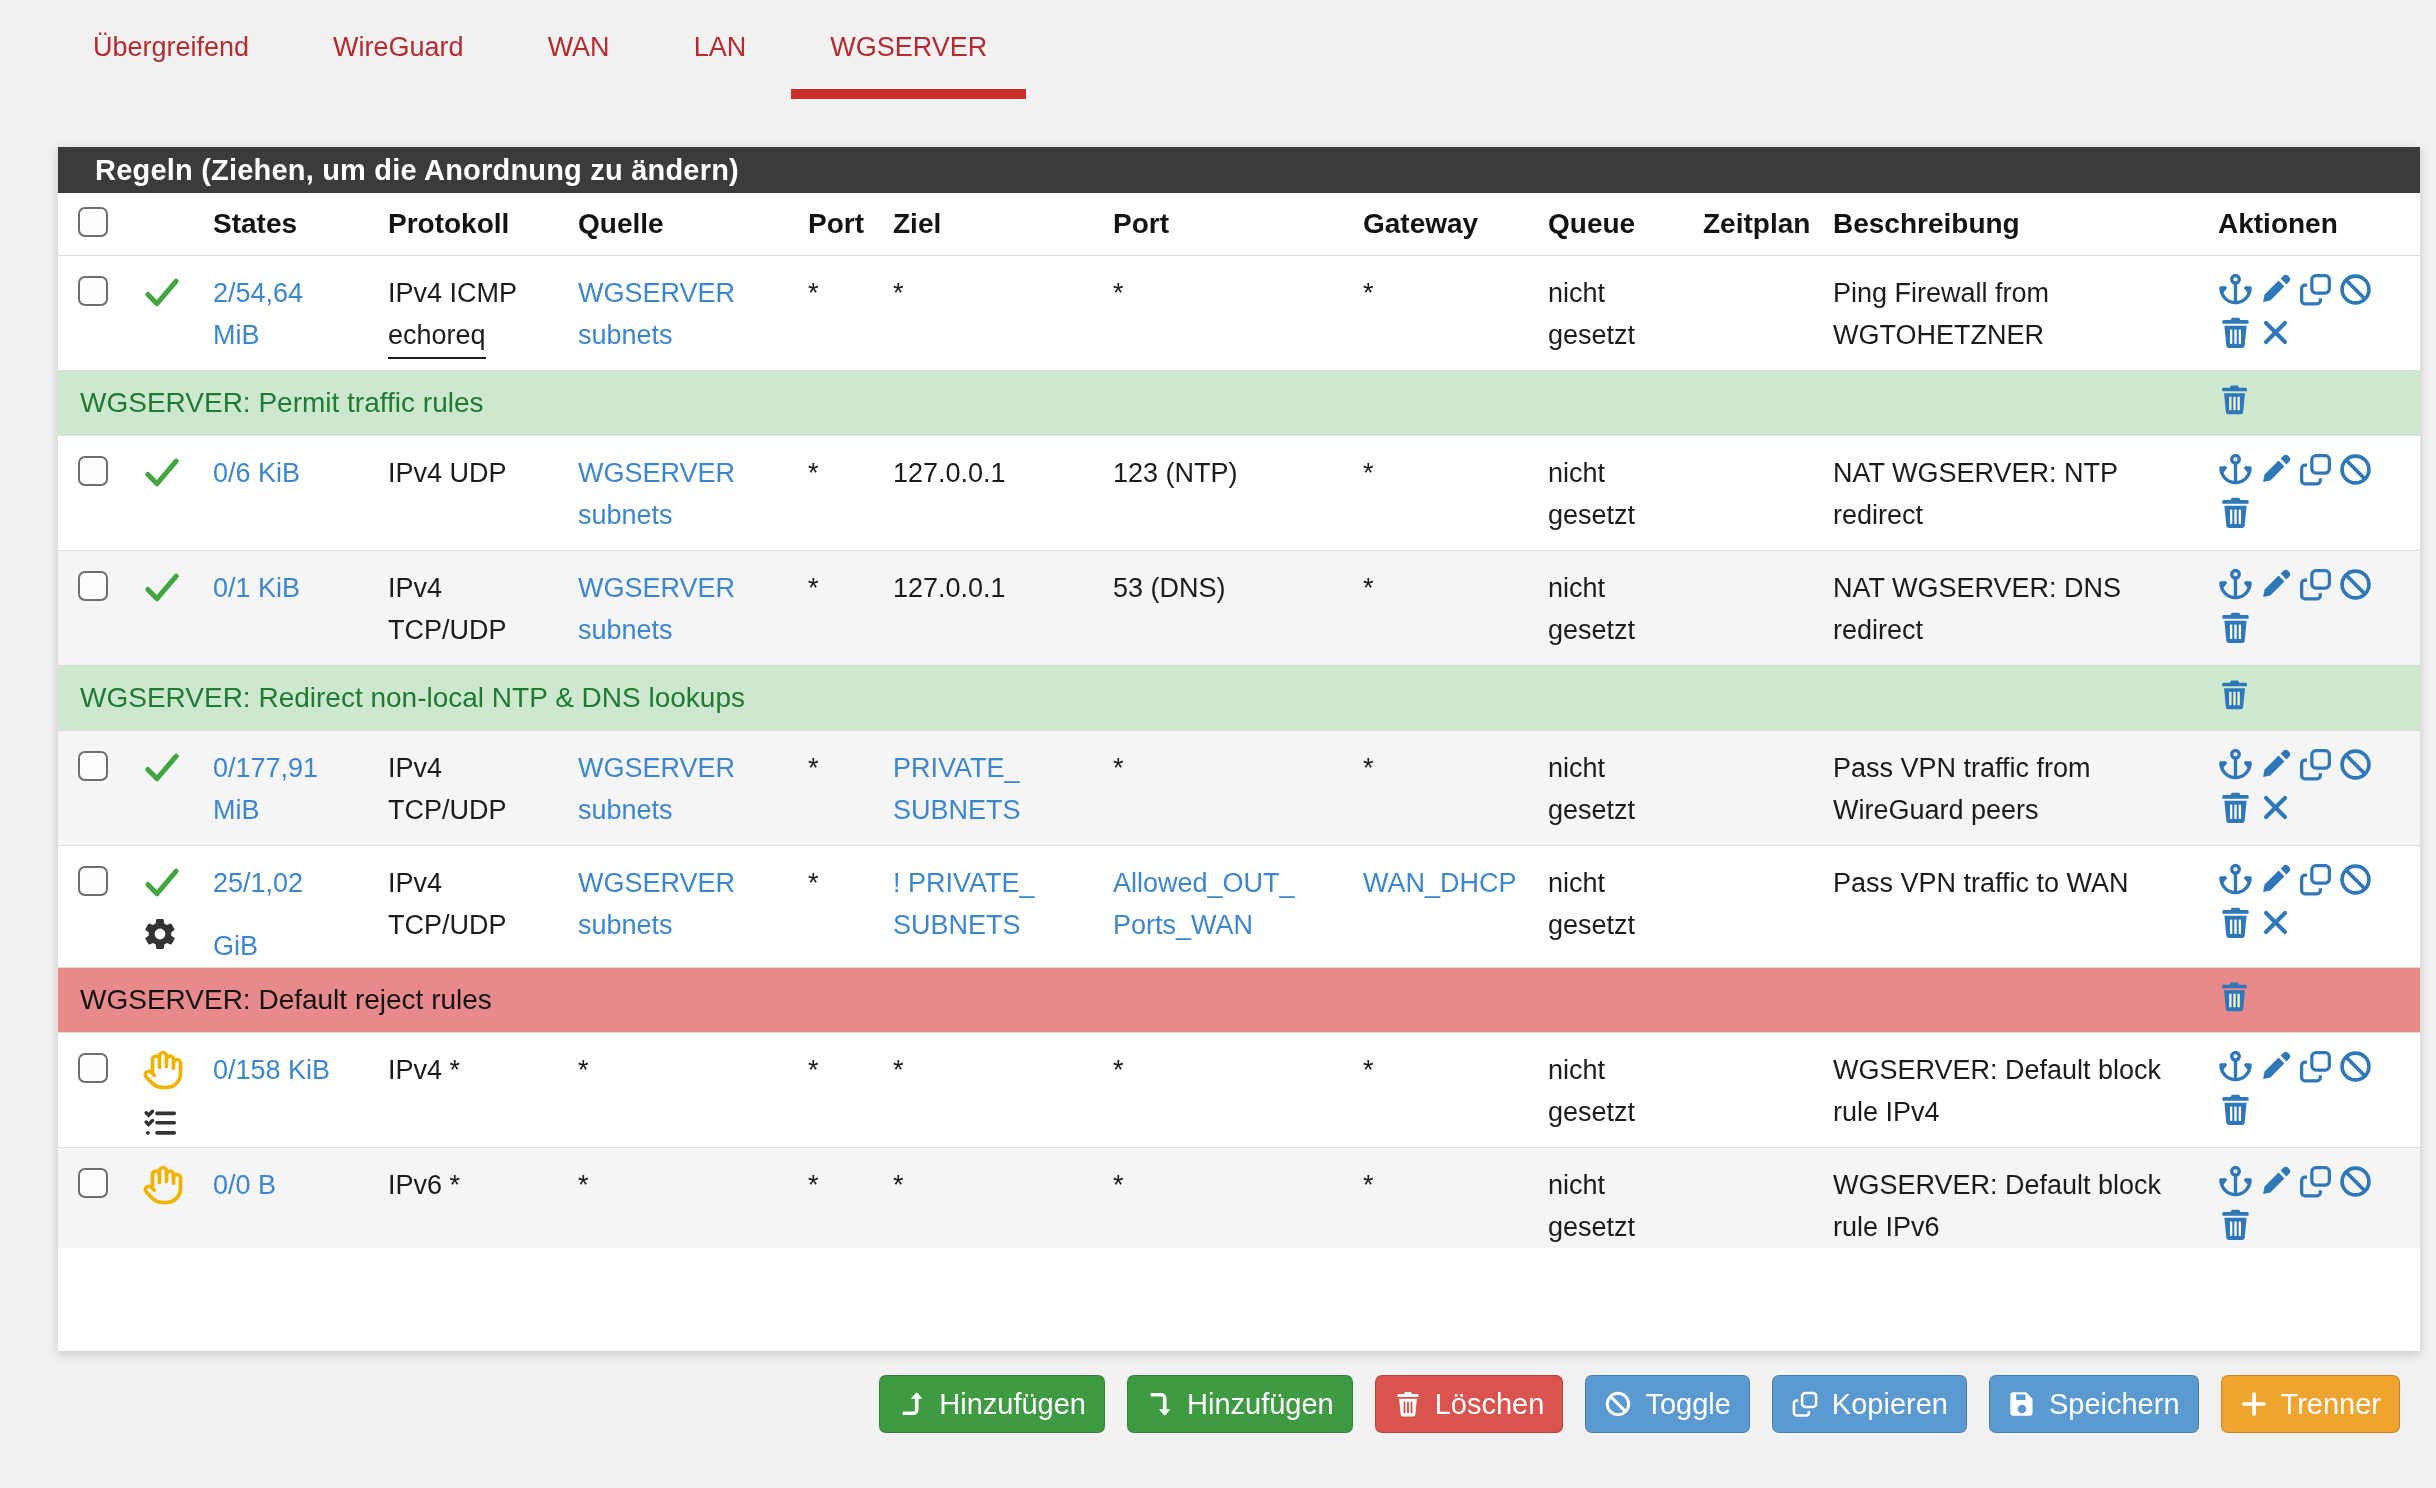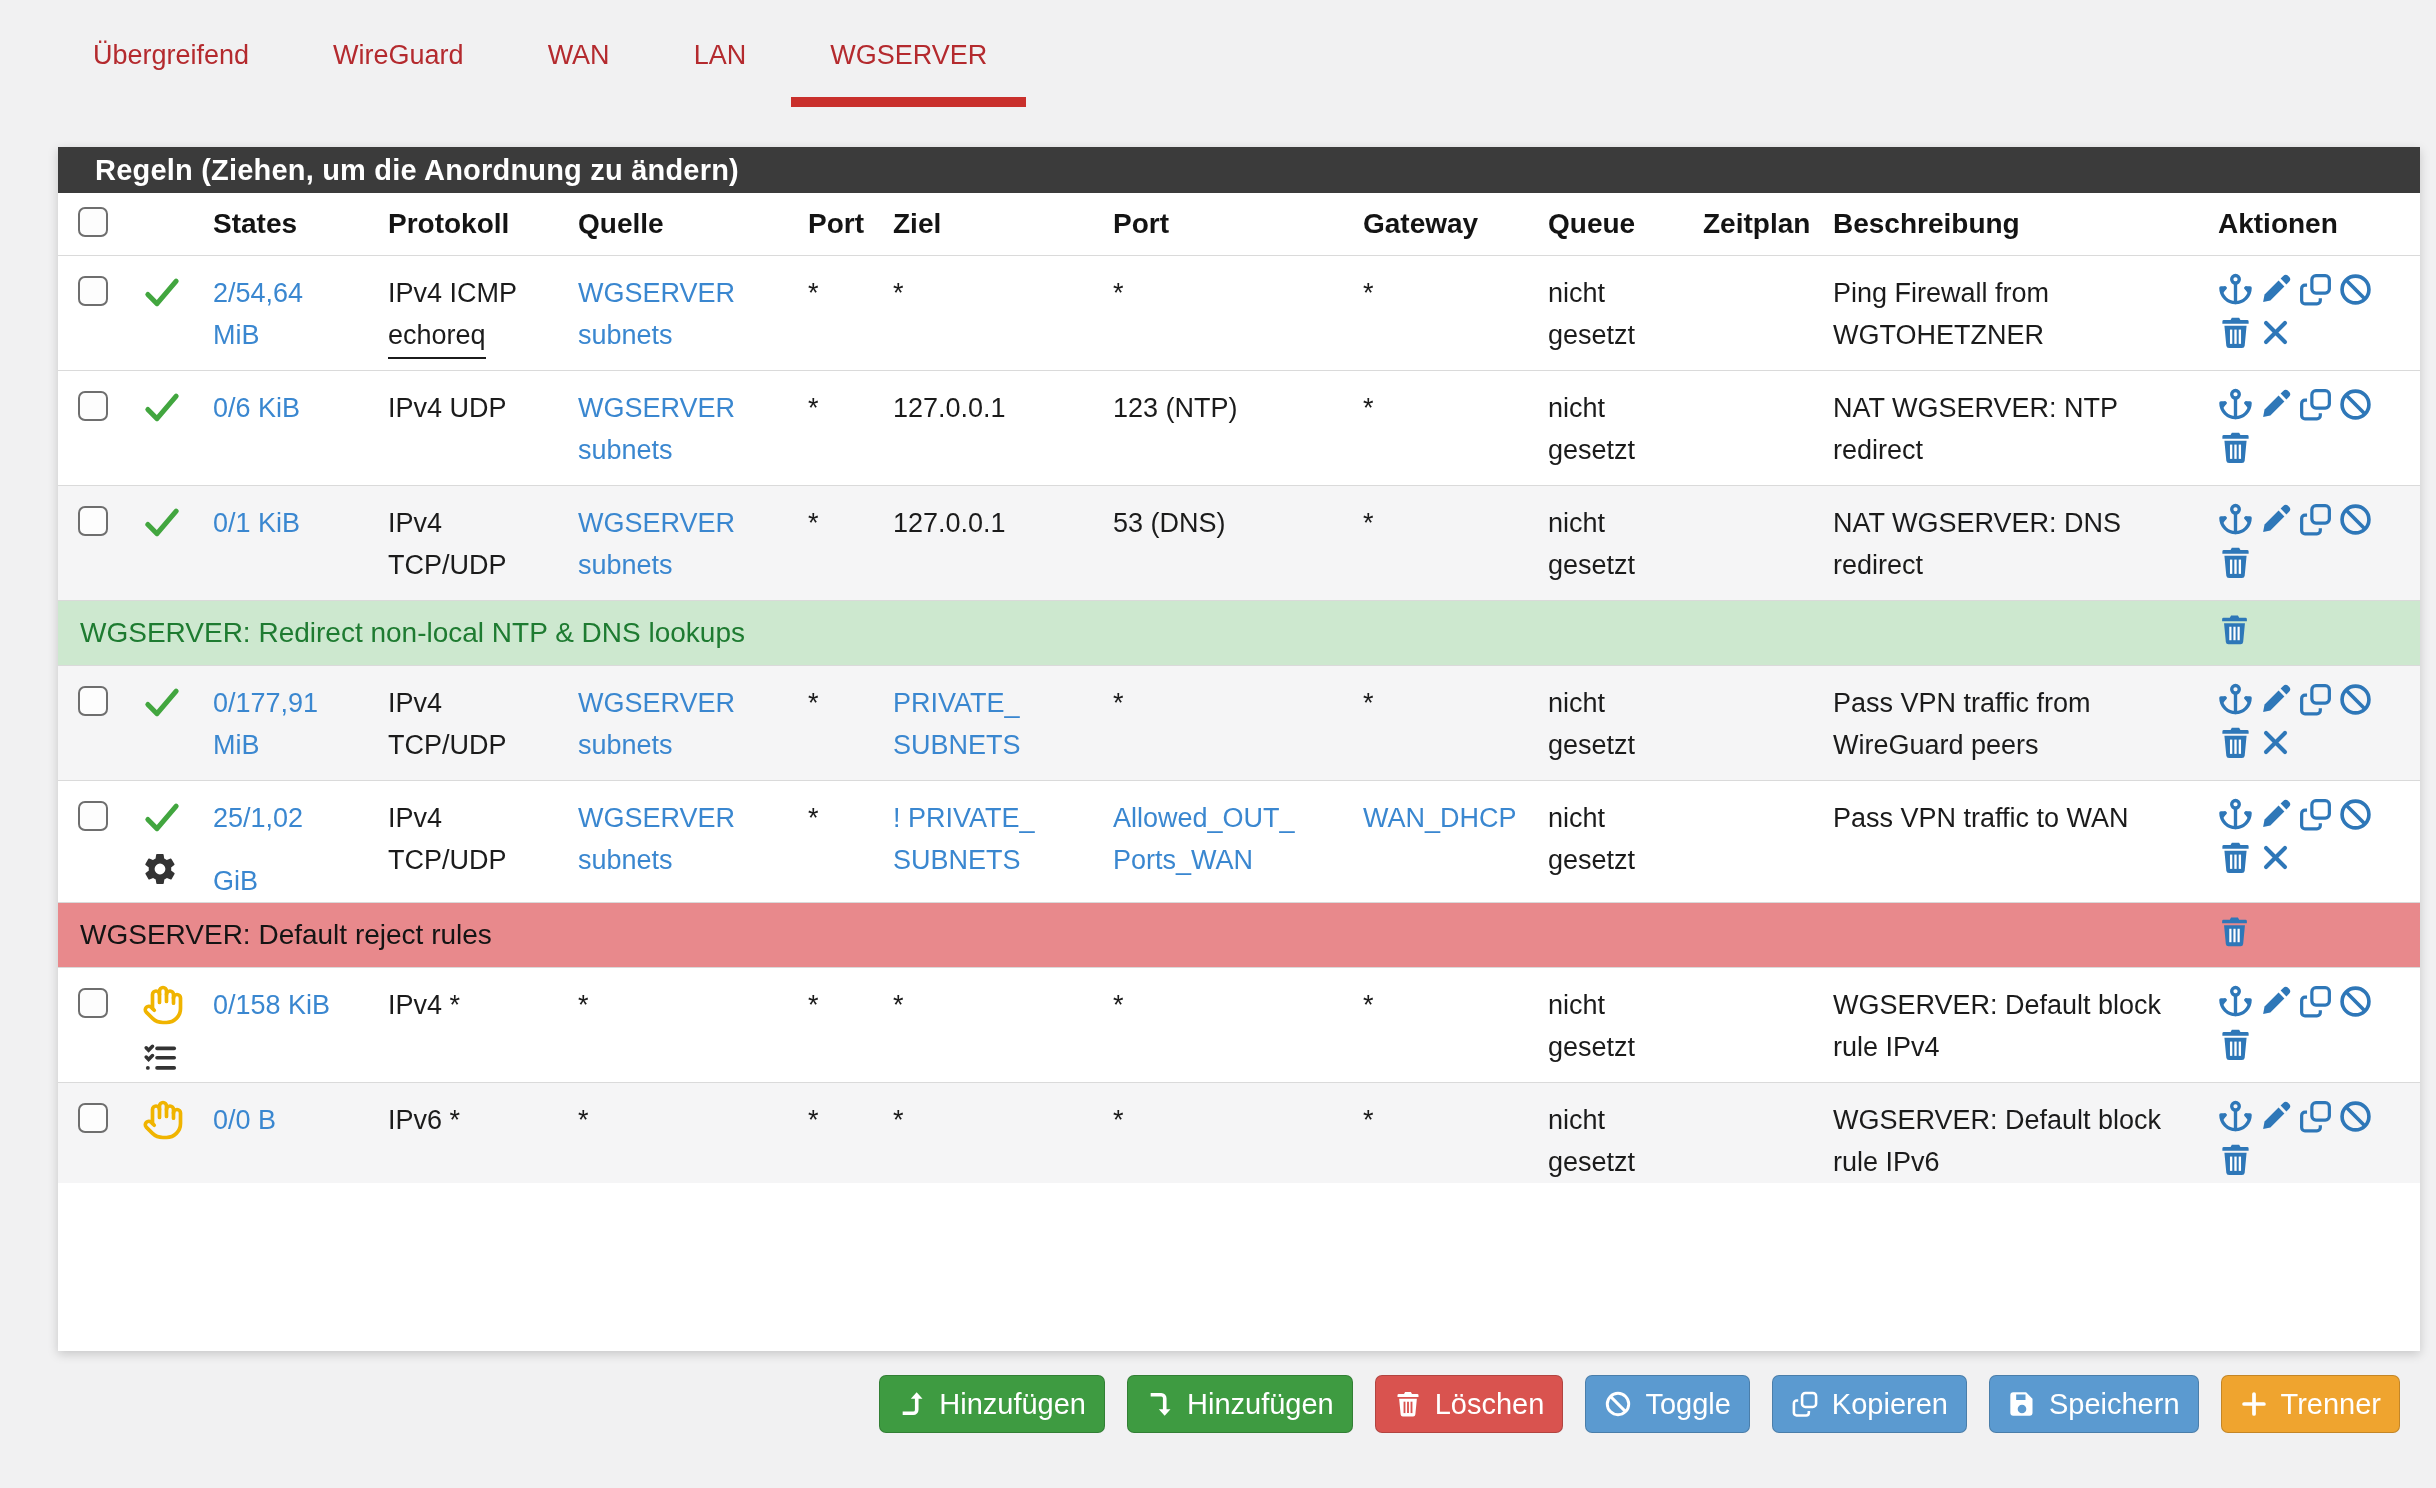--- a/index.html
+++ b/index.html
@@ -5,21 +5,21 @@
   * { margin:0; padding:0; box-sizing:border-box; }
   html,body { width:2436px; height:1488px; }
   body {
     background:#f1f1f2;
     font-family:"Liberation Sans", sans-serif;
     color:#1b1b1b;
     position:relative;
     overflow:hidden;
   }
   
-  .tabs { position:absolute; left:93px; top:8px; display:flex; }
+  .tabs { position:absolute; left:93px; top:0; display:flex; }
   .tab {
     color:#b42a2e; font-size:27px; text-decoration:none;
     padding:32px 0 36px; margin-right:84px; position:relative; cursor:pointer;
     white-space:nowrap;
   }
   .tab.active::after {
     content:""; position:absolute; left:-39px; right:-39px; bottom:0; height:10px;
     background:#c9302c;
   }
   
@@ -219,20 +219,34 @@
               </span>
               <span class="icon">
                 <svg viewBox="0 0 24 24" fill="none" stroke="currentColor" stroke-width="2.8" stroke-linecap="round">
                   <line x1="5.5" y1="5.5" x2="18.5" y2="18.5"></line>
                   <line x1="18.5" y1="5.5" x2="5.5" y2="18.5"></line>
                 </svg>
               </span>
             </div>
           </td>
         </tr>
+        <tr class="section sec-pass">
+          <td colspan="12" class="sec-label">WGSERVER: Permit traffic rules</td>
+          <td class="sec-trash"><span class="icon">
+              <svg viewBox="0 0 24 24" fill="currentColor">
+                <path d="M9.5 1.8h5l.9 1.7H20a1 1 0 0 1 1 1V6H3V4.5a1 1 0 0 1 1-1h4.6l.9-1.7z"></path>
+                <path d="M4.4 7.4h15.2L18.3 21a1.9 1.9 0 0 1-1.9 1.7H7.6A1.9 1.9 0 0 1 5.7 21L4.4 7.4z"></path>
+                <g stroke="var(--slat,#ffffff)" stroke-width="1.6">
+                  <line x1="9" y1="10" x2="9" y2="19.8"></line>
+                  <line x1="12" y1="10" x2="12" y2="19.8"></line>
+                  <line x1="15" y1="10" x2="15" y2="19.8"></line>
+                </g>
+              </svg>
+            </span></td>
+        </tr>
         <tr class="rule">
           <td class="cb-cell"><span class="cb"></span></td>
           <td class="state-cell">
             <div class="state-stack">
               <span class="icon state-check">
                 <svg viewBox="0 0 24 24" fill="none" stroke="currentColor" stroke-width="3" stroke-linecap="round" stroke-linejoin="round">
                   <path d="M3.5 13.5L9 19L20.5 5.5"></path>
                 </svg>
               </span>
             </div>

